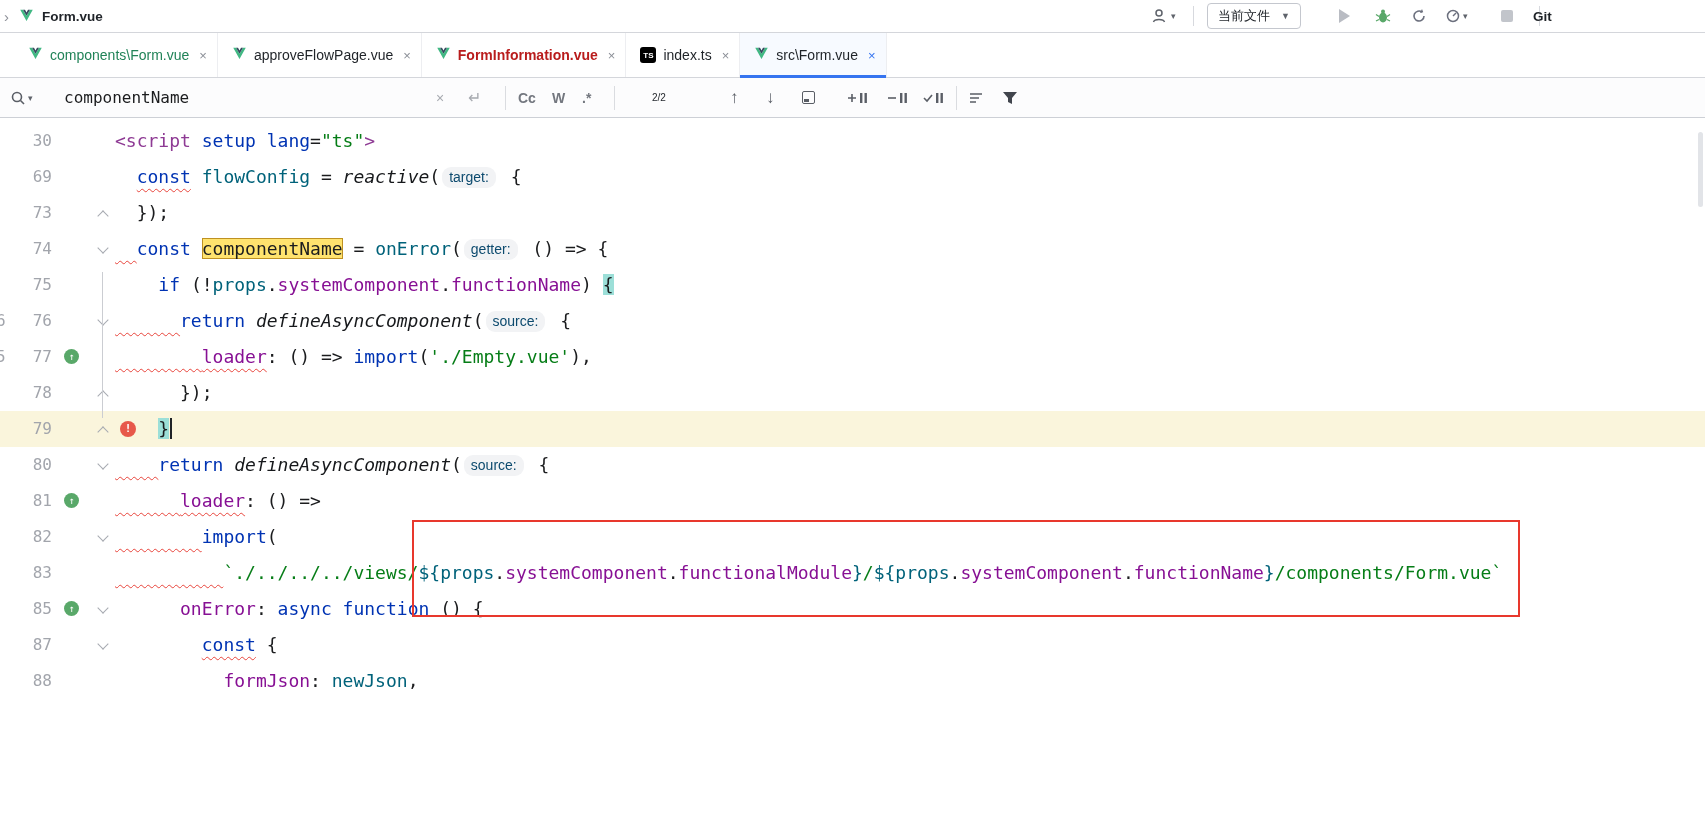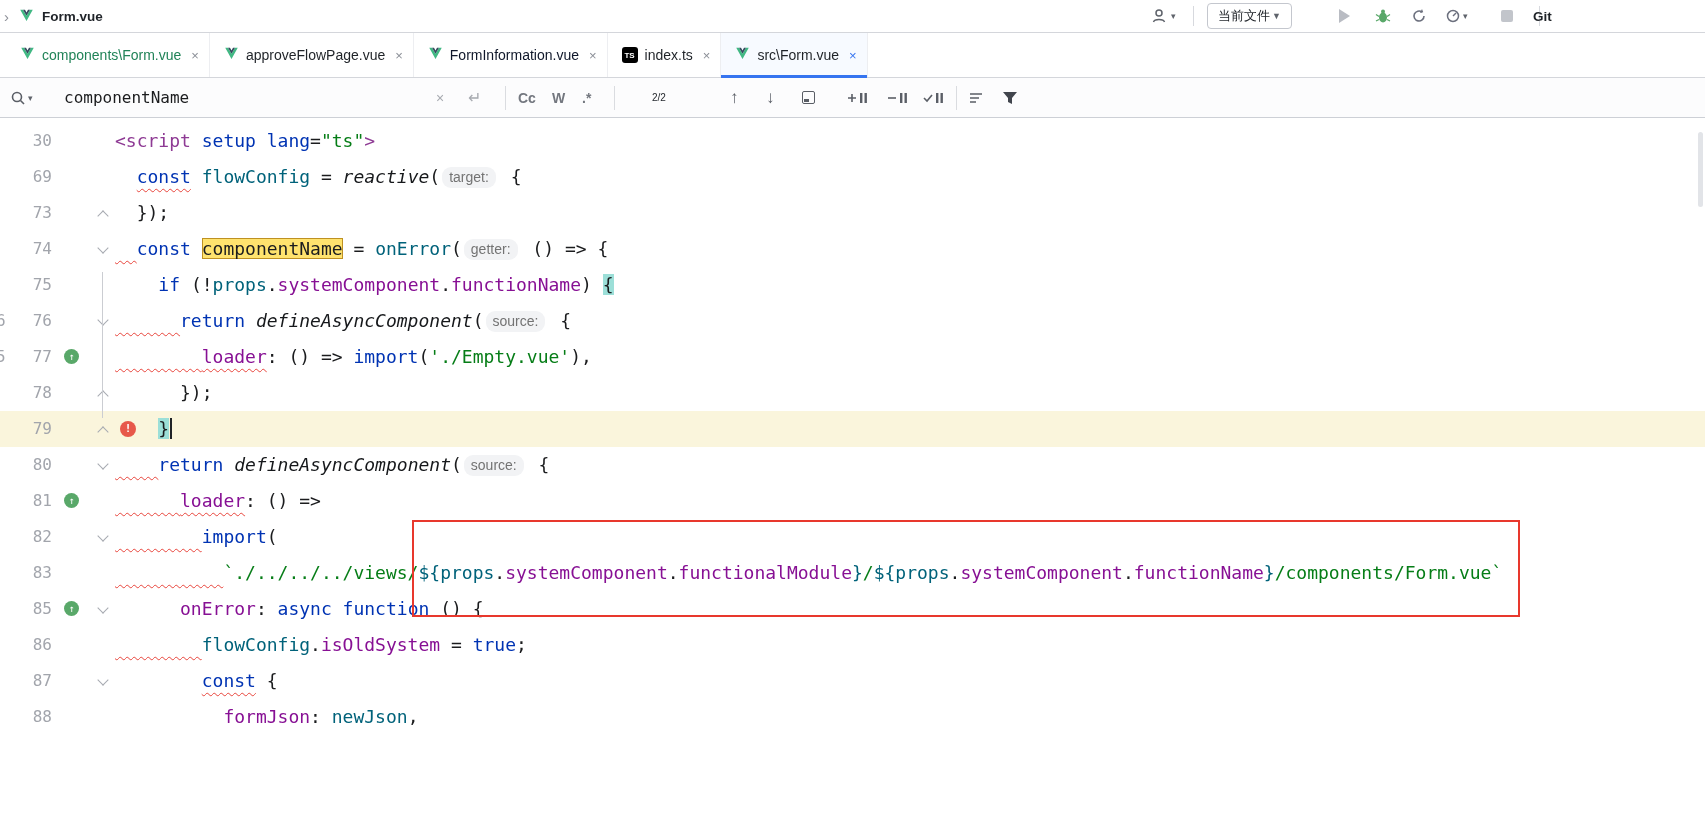--- a/index.html
+++ b/index.html
@@ -11,29 +11,29 @@
               display:flex; align-items:center; background:#fff; }
   .tb-chevron { color:#8E9199; font-size:15px; margin-left:4px; }
   .tb-vue { margin-left:10px; display:flex; }
   .tb-title { margin-left:8px; font-size:13.5px; font-weight:700; }
   .tb-right { position:absolute; left:1145px; top:0; width:560px; height:100%; }
   .tb-item { position:absolute; top:0; height:100%; display:flex; align-items:center; }
   .tb-divider { width:1px; height:20px; background:#D7D9DE; top:6px; position:absolute; }
   .caret-sm { font-size:9px; color:#5F636B; margin-left:2px; }
   .runcfg { left:62px; } 
   .runcfg .btn { height:26px; border:1px solid #C4C7CE; border-radius:4px; display:flex;
-                 align-items:center; padding:0 10px; gap:0; font-size:13px; background:#fff; }
+                 align-items:center; padding:0 10px; gap:9px; font-size:13px; background:#fff; }
   .play { width:0; height:0; border-left:11px solid #B9BCC3; border-top:7px solid transparent;
           border-bottom:7px solid transparent; }
   .stopsq { width:12px; height:12px; background:#C2C5CB; border-radius:2px; }
   .git-label { font-size:13.5px; font-weight:600; }
 
   
   .tabbar { height:45px; border-bottom:1px solid #D4D6DB; display:flex; align-items:stretch;
-            padding-left:6px; background:#fff; }
+            padding-left:14px; background:#fff; }
   .tab { display:flex; align-items:center; gap:7px; padding:0 10px 0 14px;
          border-right:1px solid #EDEEF1; font-size:14px; position:relative; cursor:default; }
   .tab.active { background:#F7FAFF; }
   .tab.active::after { content:""; position:absolute; left:0; right:0; bottom:-1px; height:3px;
                        background:#3574F0; }
   .tab-close { color:#8A8E96; font-size:13px; margin-left:3px; }
   .tab.active .tab-close { color:#3574F0; }
   .ts { width:16px; height:16px; background:#000000; color:#fff; font-size:8px; font-weight:700;
         display:flex; align-items:center; justify-content:center; border-radius:3px; }
 
@@ -71,21 +71,21 @@
   .v   { color:#00627A; }
   .f   { color:#871094; }
   .fi  { color:#16181B; font-style:italic; }
   .s   { color:#067D17; }
   .tag { color:#8E3A94; }
   .attr{ color:#0033B3; }
   .sq  { text-decoration:underline wavy #E8453C 1px; text-underline-offset:5px;
          text-decoration-skip-ink:none; }
   .hlS { background:#FFE36E; box-shadow:inset 0 0 0 1px #BE9122; }
   .hlB { background:#9CDFD8; }
-  .hint{ display:inline-block; background:#F2F3F5; color:#737373; border-radius:9px; padding:0 7px;
+  .hint{ display:inline-block; background:#F2F3F5; color:#0c4a6e; border-radius:9px; padding:0 7px;
          margin:0 4px 0 2px; font:14px/21px "Liberation Sans", sans-serif; vertical-align:1px; }
   .caret { display:inline-block; width:2px; height:21px; background:#1F2328;
            vertical-align:-4px; margin-left:1px; }
   .fguide { position:absolute; left:102px; top:154px; width:1px; height:146px; background:#CBCDD2; }
   .redbox { position:absolute; border:2px solid #E8382D; z-index:5; }
   .stray { position:absolute; left:-4px; font-size:16px; color:#A2A5AC; line-height:36px; }
   .vthumb { position:absolute; right:2px; top:14px; width:5px; height:75px; background:#E2E4E8;
             border-radius:3px; }
 </style>
 </head>
@@ -164,21 +164,21 @@
           <path fill="#35495E" d="M6.4 1h3.2L12 5.2 14.4 1h3.2L12 10.6z"></path>
         </svg></span>
       <span class="tab-label" style="color: rgb(31, 35, 40);">approveFlowPage.vue</span>
       <span class="tab-close">×</span>
     </div>
     <div class="tab">
       <span><svg width="15" height="14" viewBox="0 0 24 22">
           <path fill="#41B883" d="M2 1h4.4L12 10.6 17.6 1H22L12 19z"></path>
           <path fill="#35495E" d="M6.4 1h3.2L12 5.2 14.4 1h3.2L12 10.6z"></path>
         </svg></span>
-      <span class="tab-label" style="color: #0f172a;">FormInformation.vue</span>
+      <span class="tab-label" style="color: #b91c1c; font-weight: bold;">FormInformation.vue</span>
       <span class="tab-close">×</span>
     </div>
     <div class="tab">
       <span class="ts">TS</span>
       <span class="tab-label" style="color: rgb(31, 35, 40);">index.ts</span>
       <span class="tab-close">×</span>
     </div>
     <div class="tab active">
       <span><svg width="15" height="14" viewBox="0 0 24 22">
           <path fill="#41B883" d="M2 1h4.4L12 10.6 17.6 1H22L12 19z"></path>
@@ -311,24 +311,20 @@
         <span class="lnum">83</span>
         <div class="codeline"><span class="sq">&nbsp;&nbsp;&nbsp;&nbsp;&nbsp;&nbsp;&nbsp;&nbsp;&nbsp;&nbsp;</span><span class="s">`./../../../views/</span><span class="v">${</span><span class="v">props</span><span class="p">.</span><span class="f">systemComponent</span><span class="p">.</span><span class="f">functionalModule</span><span class="v">}</span><span class="s">/</span><span class="v">${</span><span class="v">props</span><span class="p">.</span><span class="f">systemComponent</span><span class="p">.</span><span class="f">functionName</span><span class="v">}</span><span class="s">/components/Form.vue`</span></div>
       </div>
       <div class="row">
         <span class="lnum">85</span>
         <span class="gicon">↑</span>
         <span class="fold down"></span>
         <div class="codeline"><span class="p">      </span><span class="f">onError</span><span class="p">: </span><span class="k">async</span><span class="p"> </span><span class="k">function</span><span class="p"> () {</span></div>
       </div>
       <div class="row">
-        <span class="lnum">86</span>
-        <div class="codeline"><span class="sq">&nbsp;&nbsp;&nbsp;&nbsp;&nbsp;&nbsp;&nbsp;&nbsp;</span><span class="v">flowConfig</span><span class="p">.</span><span class="f">isOldSystem</span><span class="p"> = </span><span class="k">true</span><span class="p">;</span></div>
-      </div>
-      <div class="row">
         <span class="lnum">87</span>
         <span class="fold down"></span>
         <div class="codeline"><span class="p">        </span><span class="k sq">const</span><span class="p"> {</span></div>
       </div>
       <div class="row">
         <span class="lnum">88</span>
         <div class="codeline"><span class="p">          </span><span class="f">formJson</span><span class="p">: </span><span class="v">newJson</span><span class="p">,</span></div>
       </div>
     </div>
   <div class="fguide"></div>

